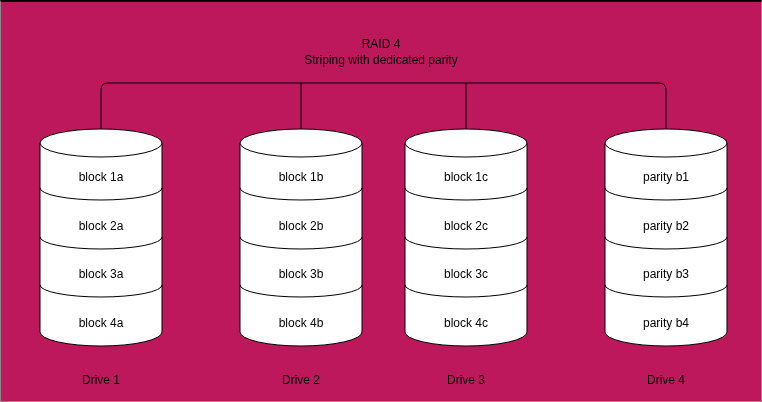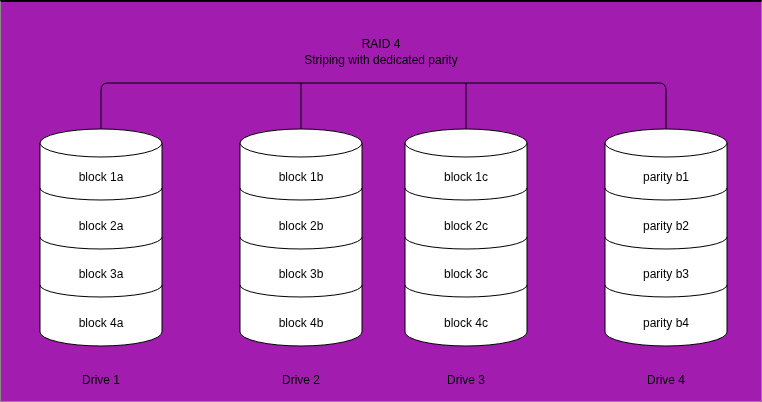--- a/index.html
+++ b/index.html
@@ -6,21 +6,21 @@
     margin: 0;
     padding: 0;
     background: #ffffff;
     font-family: "Liberation Sans", sans-serif;
   }
   .canvas {
     position: relative;
     width: 762px;
     height: 402px;
     box-sizing: border-box;
-    background: #a21caf;
+    background: #be185d;
     border: 1px solid #8a8a8a;
     border-top: 2px solid #000000;
     overflow: hidden;
     padding-left: 28px;
   }
   .canvas svg {
     display: block;
     position: absolute;
     top: -1px;
     left: -1px;

